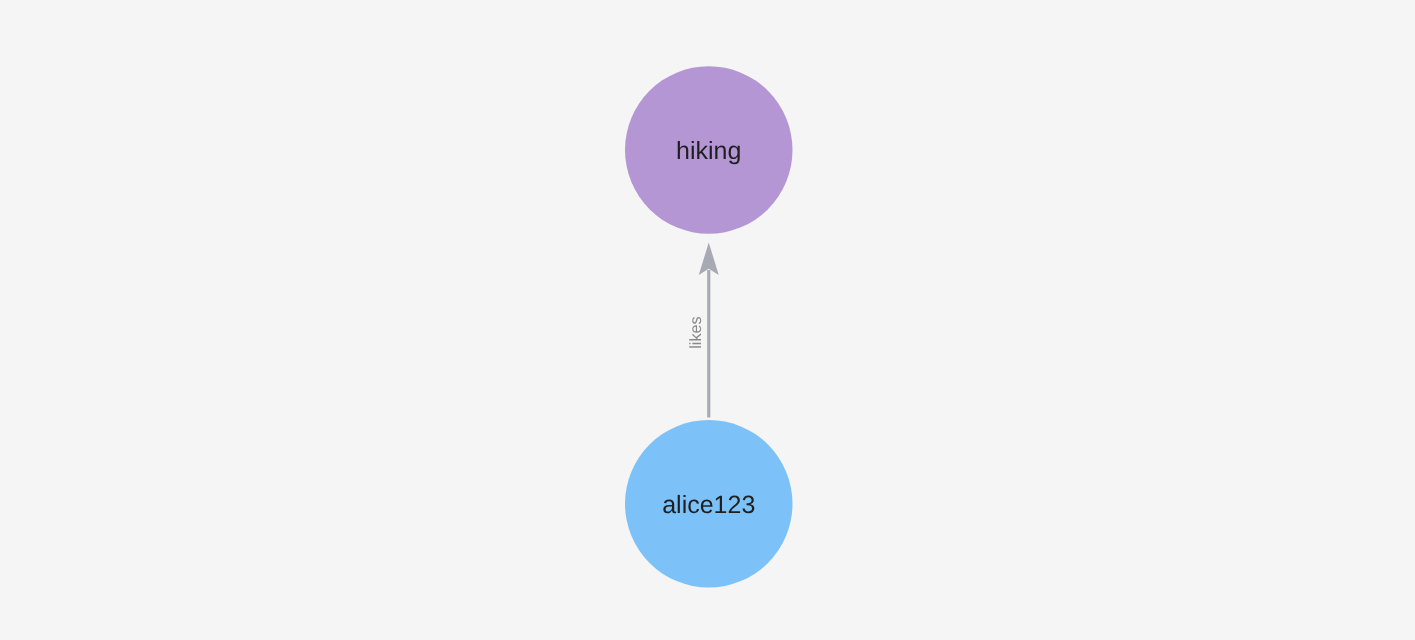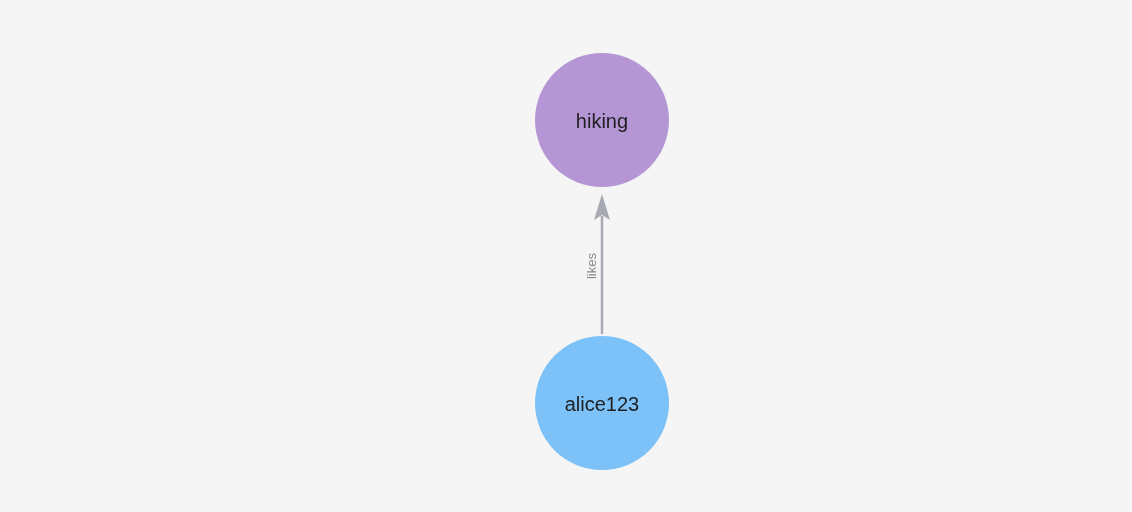--- a/index.html
+++ b/index.html
@@ -8,21 +8,20 @@
     width: 1132px;
     height: 512px;
     background: #f4f5f4;
     overflow: hidden;
     font-family: "Liberation Sans", sans-serif;
   }
   .viewport {
     position: relative;
     width: 962px;
     height: 512px;
-    margin-left: 35px;
   }
   svg.graph {
     display: block;
     width: 1132px;
     height: 512px;
   }
   .node-label {
     font-family: "Liberation Sans", sans-serif;
     font-size: 20px;
     pointer-events: none;

